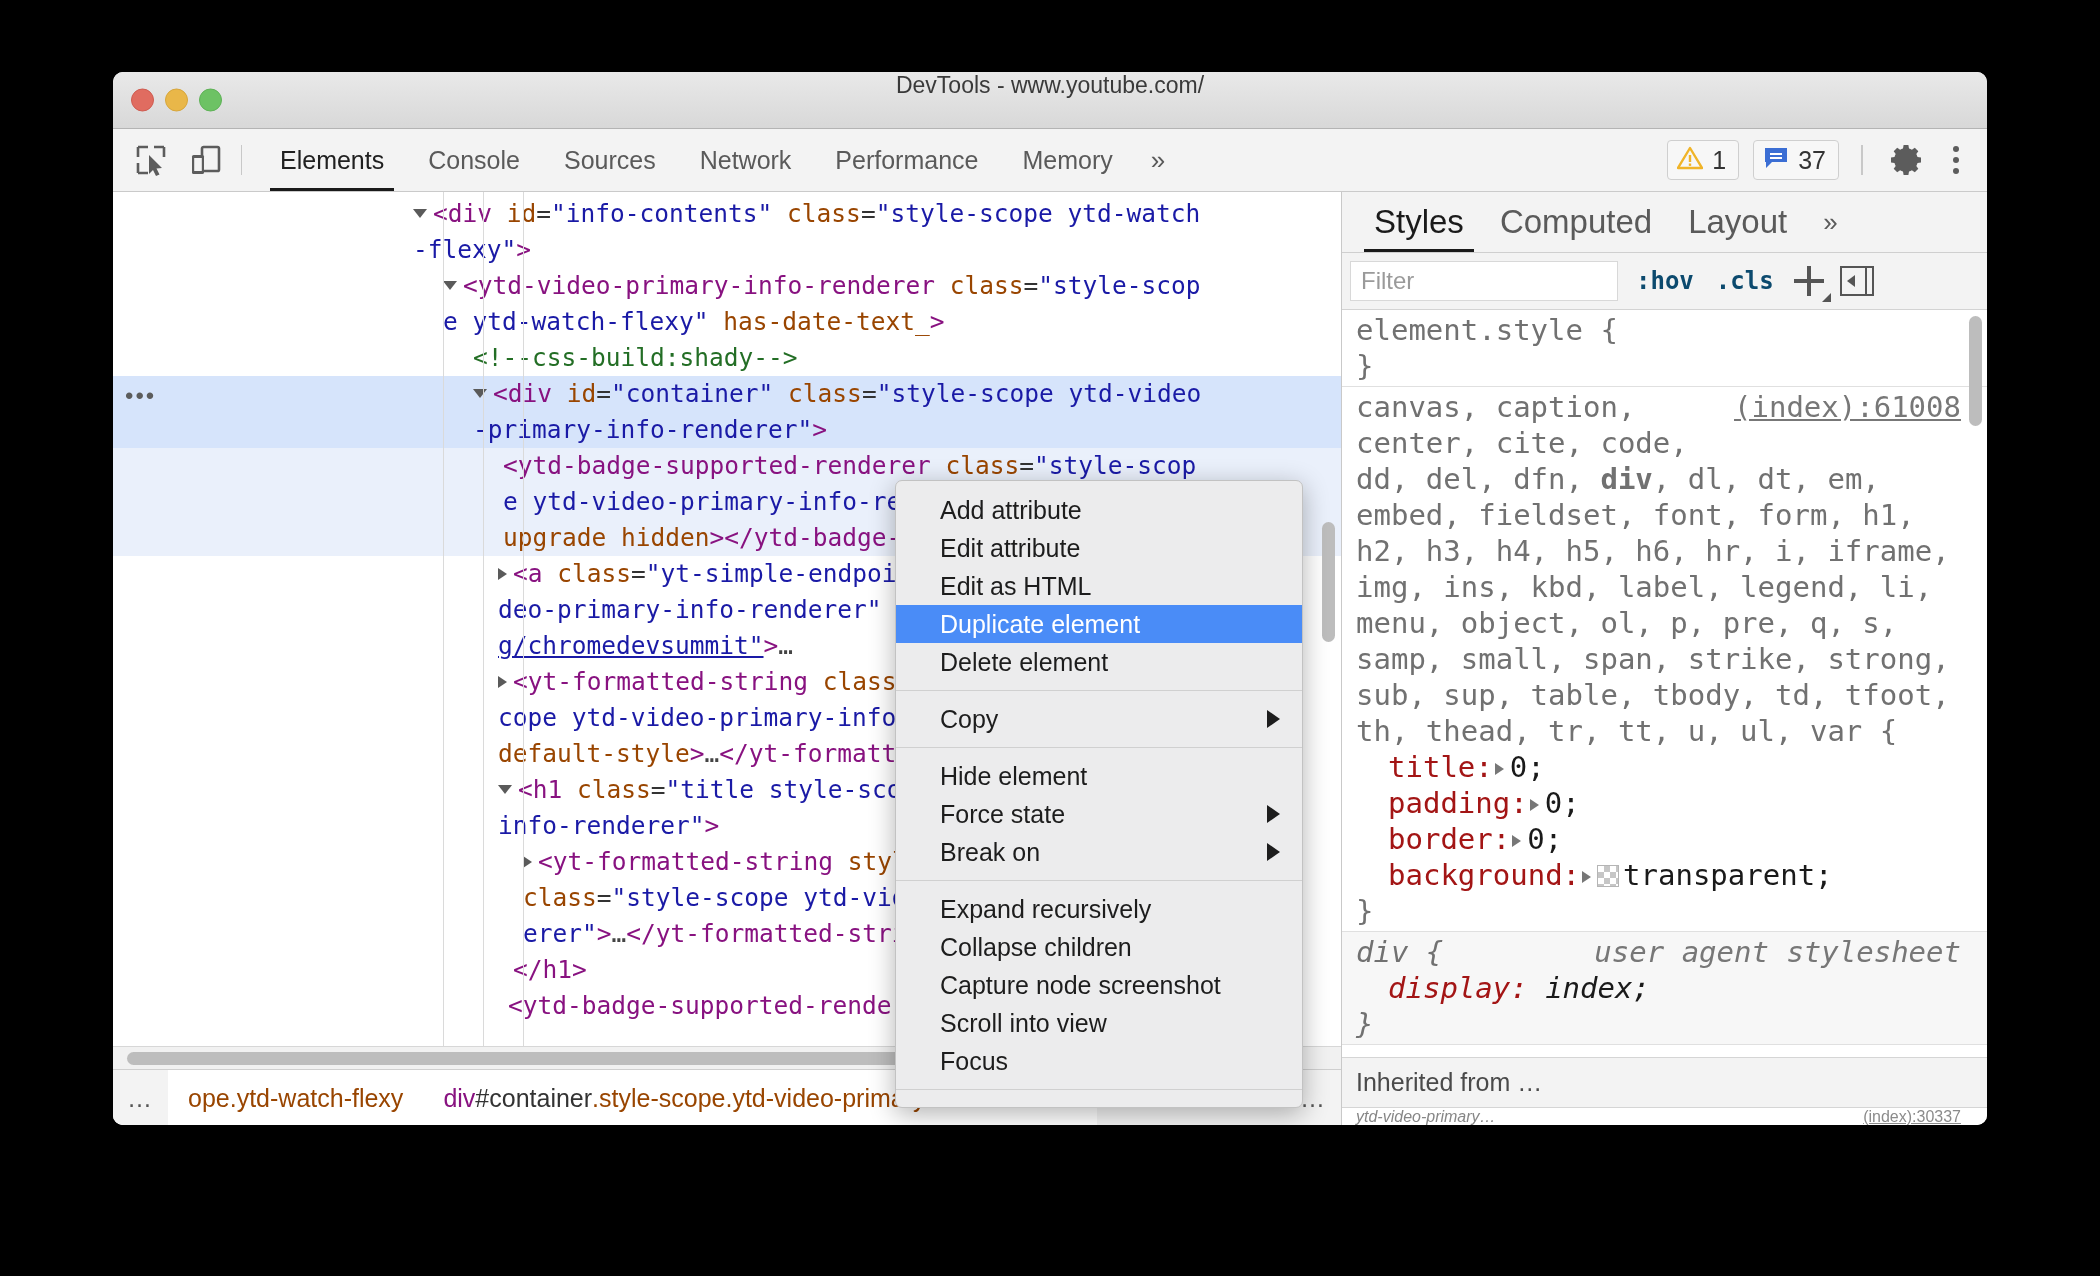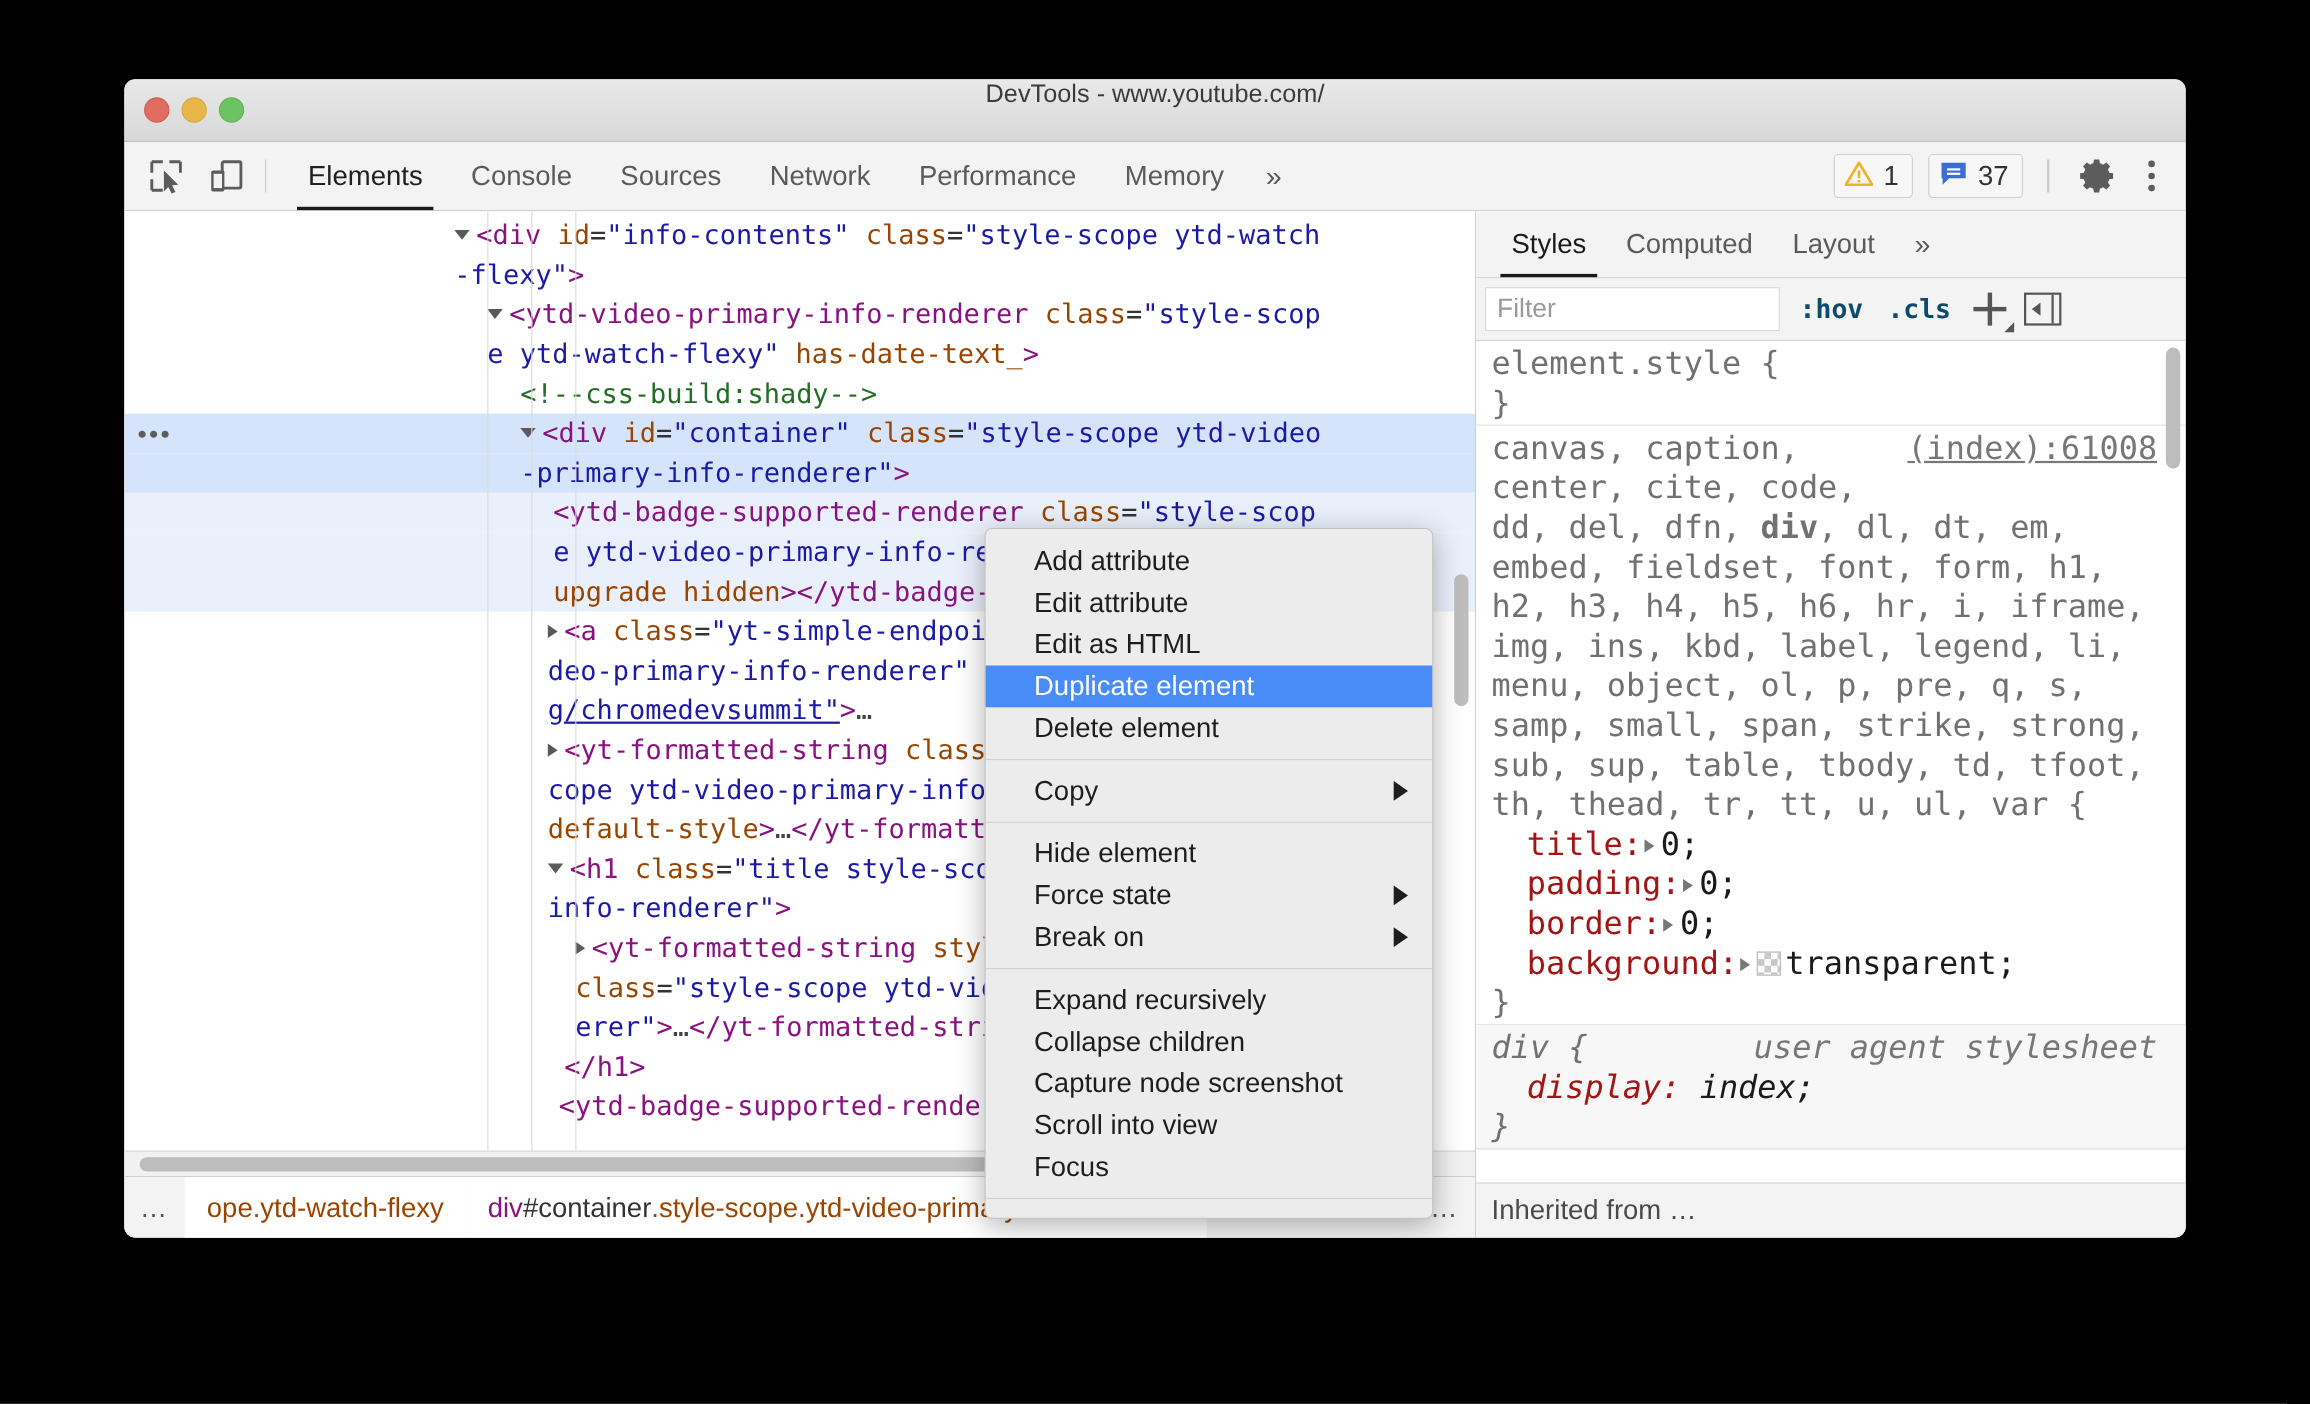--- a/index.html
+++ b/index.html
@@ -254,21 +254,21 @@
   
   .styles-tabs {
     height: 60px;
     background: #f3f3f3;
     border-bottom: 1px solid #cfcfcf;
     display: flex;
     align-items: center;
     padding-left: 14px;
   }
   .stab {
-    font-size: 25px;
+    font-size: 33px;
     color: #5a5a5a;
     padding: 0 18px;
     height: 100%;
     display: flex; align-items: center;
     position: relative;
     white-space: nowrap;
   }
   .stab.active { color: #1a1a1a; }
   .stab.active::after {
     content: "";
@@ -666,20 +666,24 @@
             <div class="sel">}</div>
           </div>
           <div class="rule-block ua">
             <div class="sel"><span class="origin plain">user agent stylesheet</span>div {</div>
             <div style="padding-left: 32px;"><span class="prop">display:</span> <span class="val">index;</span></div>
             <div class="sel">}</div>
           </div>
         </div>
 
       <div class="inherited-hdr">Inherited from …</div>
+      <div class="clipped-row">
+        <span>ytd-video-primary…</span>
+        <span class="origin">(index):30337</span>
+      </div>
     </div>
   </div>
 
   <div class="ctxmenu" id="ctxmenu">
       <div class="ctxitem">
         <span>Add attribute</span>
       </div>
       <div class="ctxitem">
         <span>Edit attribute</span>
       </div>

